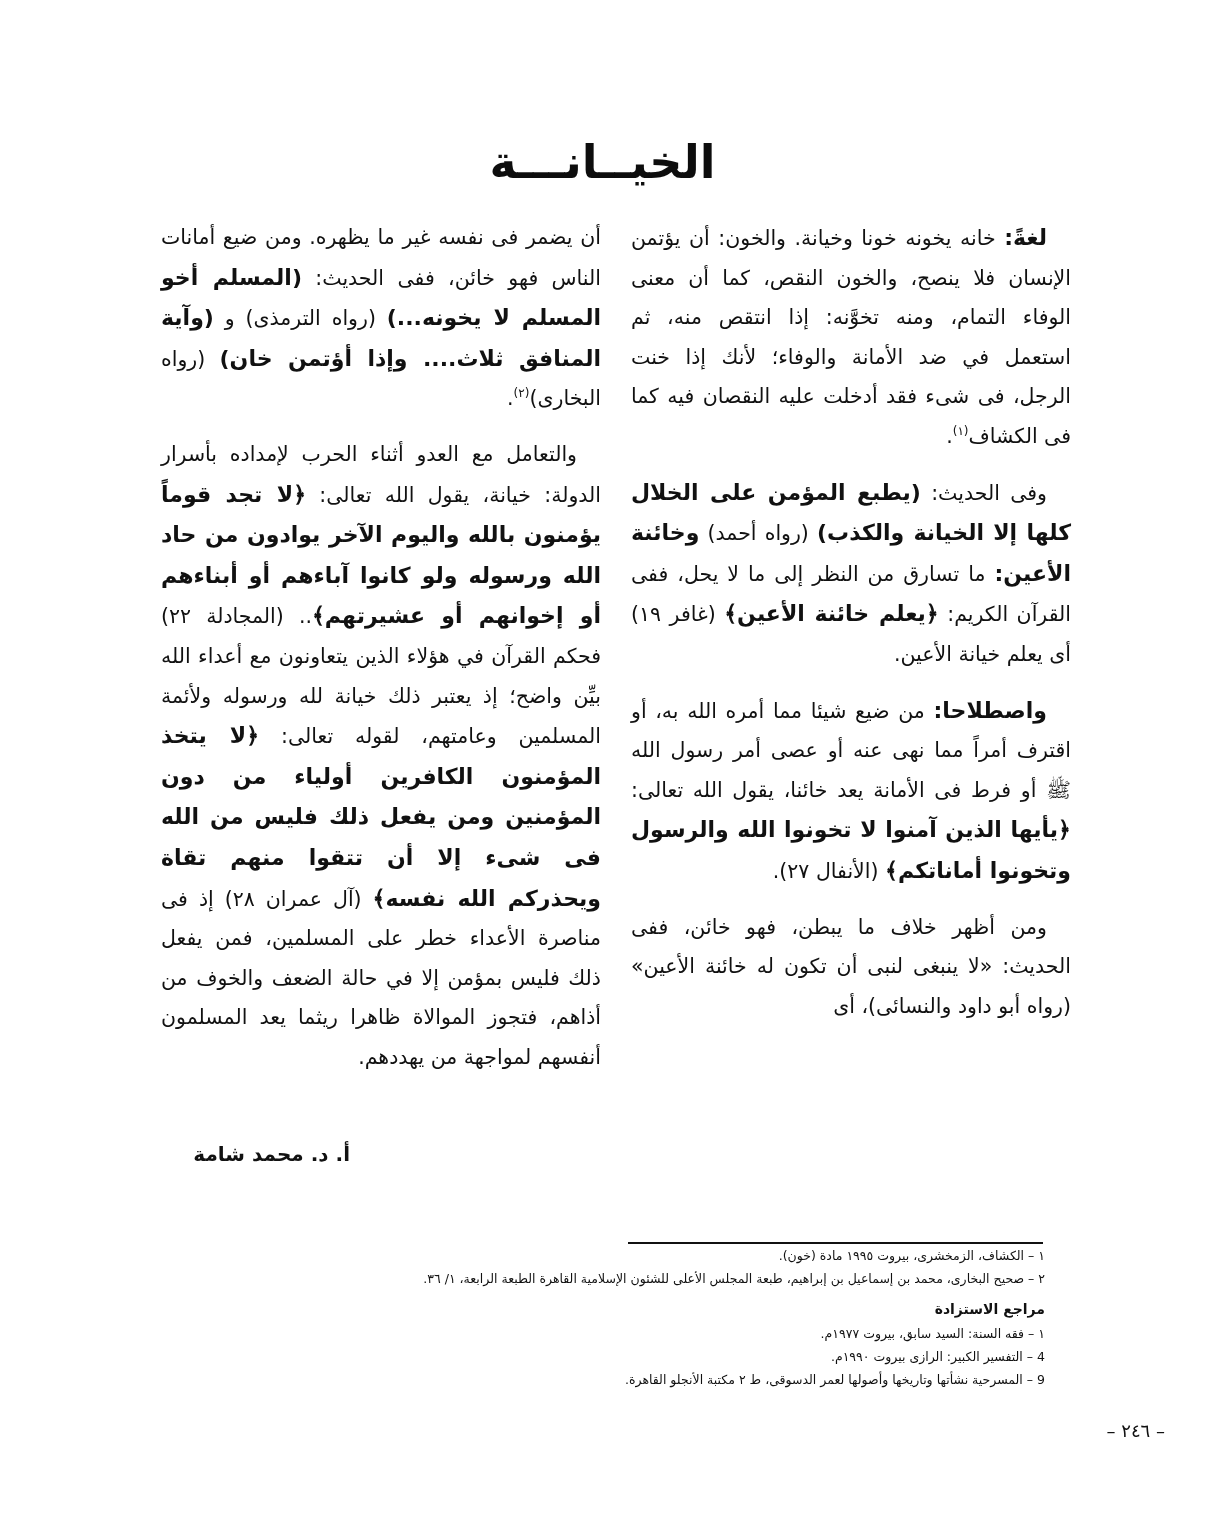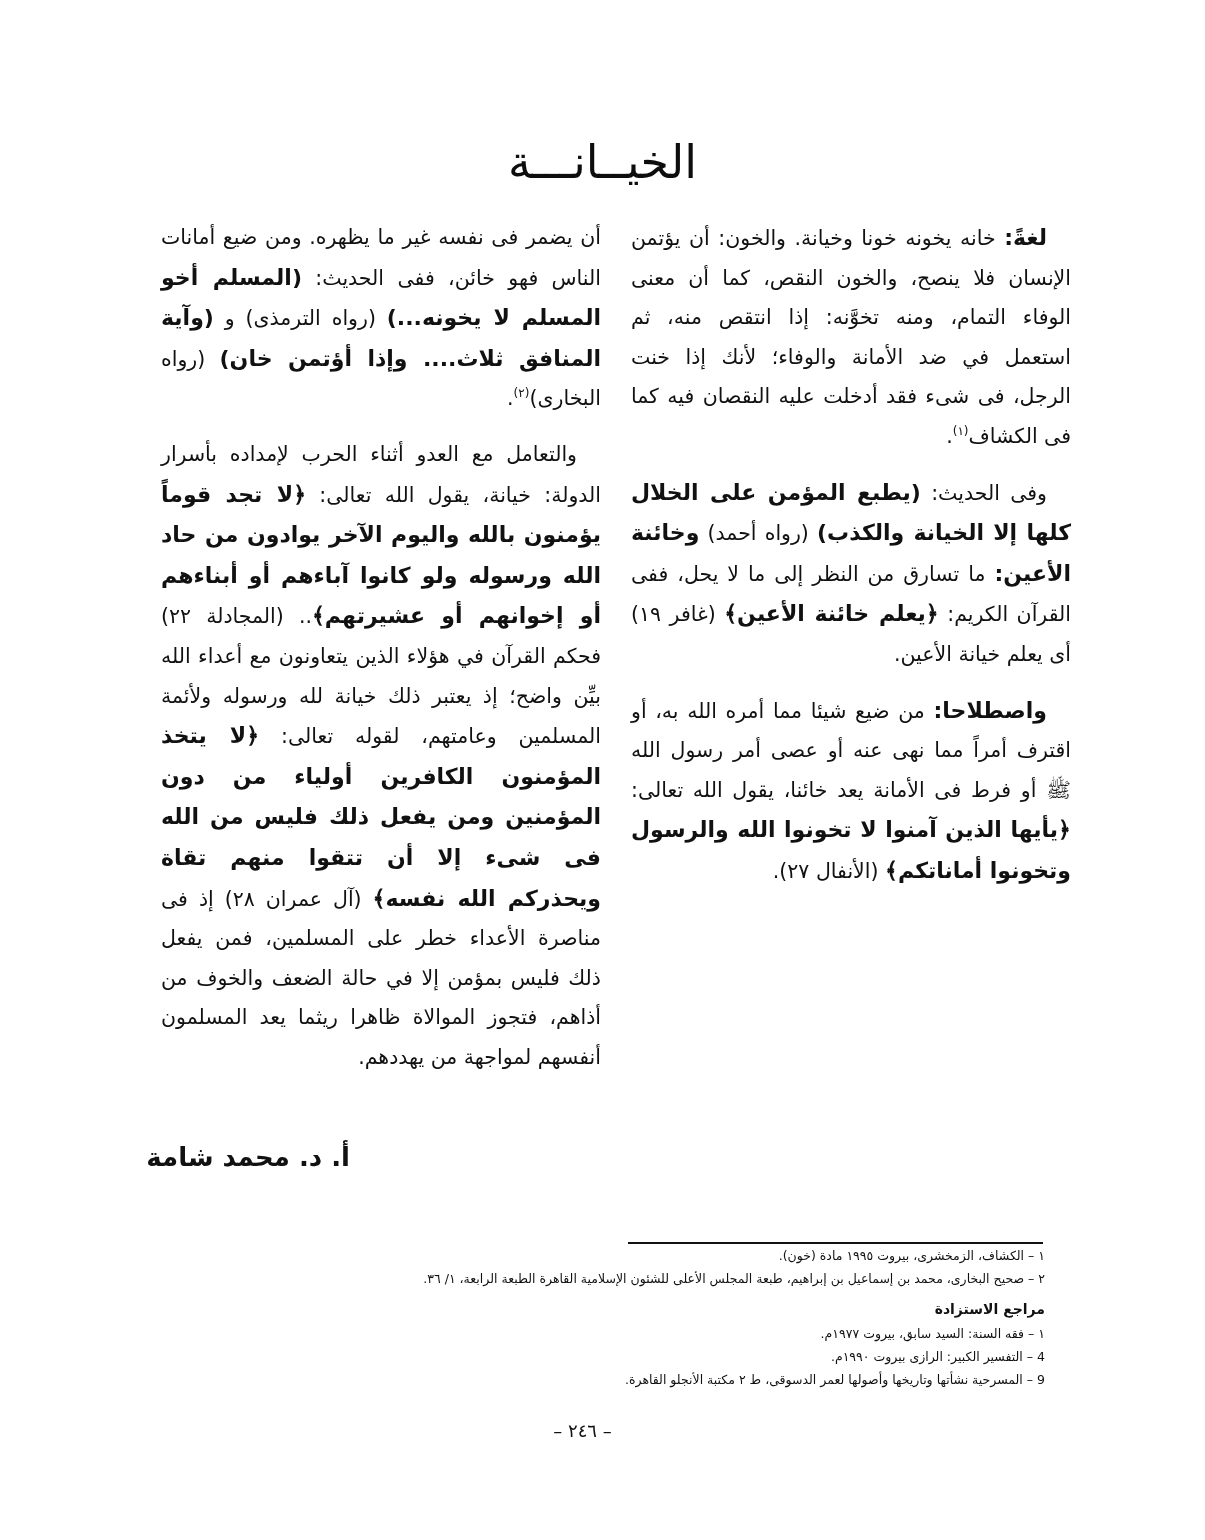--- a/index.html
+++ b/index.html
@@ -3,63 +3,64 @@
   <meta charset="utf-8">
   <style>
     html, body { margin: 0; padding: 0; background: #ffffff; }
     body {
       width: 1205px; height: 1540px; position: relative; overflow: hidden;
       font-family: "DejaVu Sans", "Liberation Sans", sans-serif;
       color: #111111;
     }
     .page-title {
       position: absolute; top: 135px; left: 0; width: 1205px;
-      text-align: center; font-size: 46px; font-weight: normal; letter-spacing: 2px;
+      text-align: center; font-size: 46px; font-weight: bold; letter-spacing: 2px;
       color: #0d0d0d;
     }
     .column {
       position: absolute; top: 218px; width: 440px;
       font-size: 20.5px; line-height: 39.6px; text-align: justify;
       text-align-last: right;
       margin-left: 31px;
     }
     .col-right { left: 600px; }
     .col-left { left: 130px; }
     .para { margin: 0 0 16px 0; }
     .para.indent { text-indent: 24px; }
     .b { font-weight: bold; font-size: 22px; }
     .sup { font-size: 12px; vertical-align: super; line-height: 0; }
     .author {
       position: absolute; top: 1142px; left: 130px; width: 220px;
-      font-size: 26px; font-weight: bold; text-align: right;
+      font-size: 20px; font-weight: bold; text-align: right;
     }
     .fn-rule {
       position: absolute; top: 1242px; left: 628px; width: 415px;
       border-top: 2px solid #111111;
     }
     .footnotes {
       position: absolute; top: 1244px; left: 250px; width: 795px;
       font-size: 12.5px; line-height: 23px; text-align: right;
     }
     .fn-line { white-space: nowrap; }
     .refs-title { font-weight: bold; font-size: 14px; margin-top: 6px; line-height: 26px; text-align: right; }
     .page-number {
       position: absolute; top: 1420px; left: 0; width: 1165px;
-      text-align: center; font-size: 18px; direction: ltr;
+      text-align: right; font-size: 18px; direction: ltr;
     }
   </style>
 </head>
 <body>
 
 <div class="page-title">الخيــانـــة</div>
 
 <div class="column col-right">
     <p class="para indent"><span class="b">لغةً:</span><span class=""> خانه يخونه خونا وخيانة. والخون: أن يؤتمن الإنسان فلا ينصح، والخون النقص، كما أن معنى الوفاء التمام، ومنه تخوَّنه: إذا انتقص منه، ثم استعمل في ضد الأمانة والوفاء؛ لأنك إذا خنت الرجل، فى شىء فقد أدخلت عليه النقصان فيه كما فى الكشاف</span><span class="sup">(١)</span><span class="">.</span></p>
     <p class="para indent"><span class="">وفى الحديث: </span><span class="b">(يطبع المؤمن على الخلال كلها إلا الخيانة والكذب)</span><span class=""> (رواه أحمد) </span><span class="b">وخائنة الأعين:</span><span class=""> ما تسارق من النظر إلى ما لا يحل، ففى القرآن الكريم: </span><span class="b">﴿يعلم خائنة الأعين﴾</span><span class=""> (غافر ١٩) أى يعلم خيانة الأعين.</span></p>
     <p class="para indent"><span class="b">واصطلاحا:</span><span class=""> من ضيع شيئا مما أمره الله به، أو اقترف أمراً مما نهى عنه أو عصى أمر رسول الله ﷺ أو فرط فى الأمانة يعد خائنا، يقول الله تعالى: </span><span class="b">﴿يأيها الذين آمنوا لا تخونوا الله والرسول وتخونوا أماناتكم﴾</span><span class=""> (الأنفال ٢٧).</span></p>
+    <p class="para indent"><span class="">ومن أظهر خلاف ما يبطن، فهو خائن، ففى الحديث: «لا ينبغى لنبى أن تكون له خائنة الأعين» (رواه أبو داود والنسائى)، أى</span></p>
   </div>
 <div class="column col-left">
     <p class="para"><span class="">أن يضمر فى نفسه غير ما يظهره. ومن ضيع أمانات الناس فهو خائن، ففى الحديث: </span><span class="b">(المسلم أخو المسلم لا يخونه...)</span><span class=""> (رواه الترمذى) و </span><span class="b">(وآية المنافق ثلاث.... وإذا أؤتمن خان)</span><span class=""> (رواه البخارى)</span><span class="sup">(٢)</span><span class="">.</span></p>
     <p class="para indent"><span class="">والتعامل مع العدو أثناء الحرب لإمداده بأسرار الدولة: خيانة، يقول الله تعالى: </span><span class="b">﴿لا تجد قوماً يؤمنون بالله واليوم الآخر يوادون من حاد الله ورسوله ولو كانوا آباءهم أو أبناءهم أو إخوانهم أو عشيرتهم﴾</span><span class="">.. (المجادلة ٢٢) فحكم القرآن في هؤلاء الذين يتعاونون مع أعداء الله بيِّن واضح؛ إذ يعتبر ذلك خيانة لله ورسوله ولأئمة المسلمين وعامتهم، لقوله تعالى: </span><span class="b">﴿لا يتخذ المؤمنون الكافرين أولياء من دون المؤمنين ومن يفعل ذلك فليس من الله فى شىء إلا أن تتقوا منهم تقاة ويحذركم الله نفسه﴾</span><span class=""> (آل عمران ٢٨) إذ فى مناصرة الأعداء خطر على المسلمين، فمن يفعل ذلك فليس بمؤمن إلا في حالة الضعف والخوف من أذاهم، فتجوز الموالاة ظاهرا ريثما يعد المسلمون أنفسهم لمواجهة من يهددهم.</span></p>
   </div>
 
 <div class="author">أ. د. محمد شامة</div>
 
 <div class="fn-rule"></div>
 

